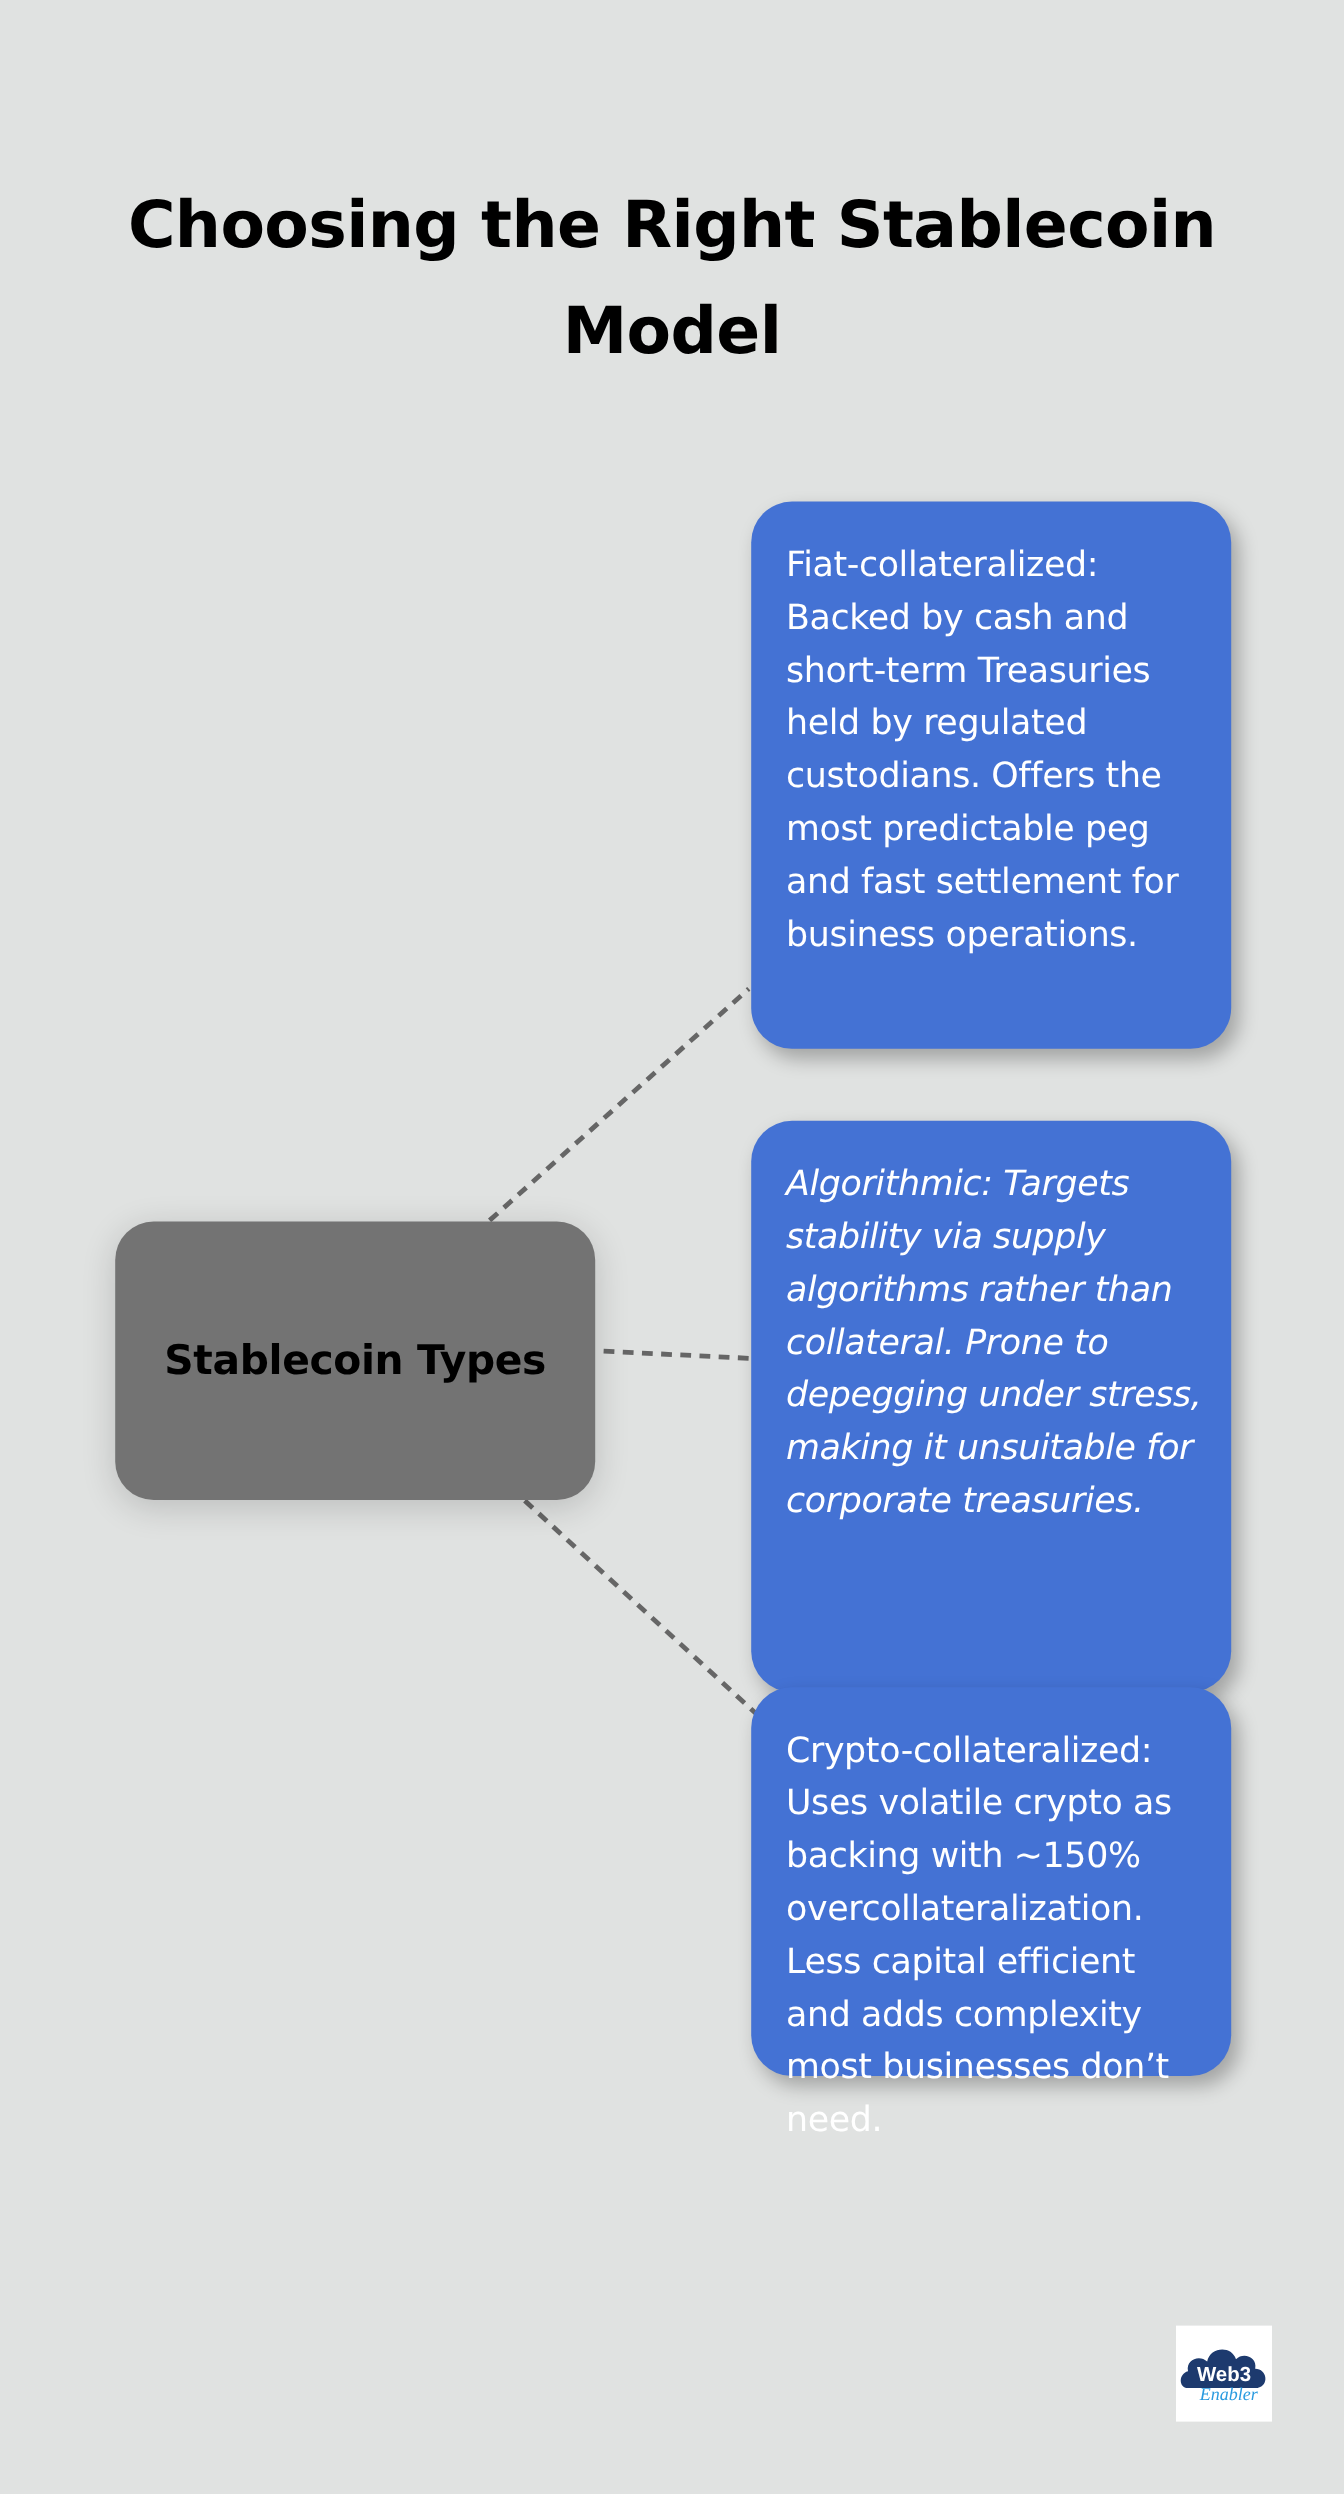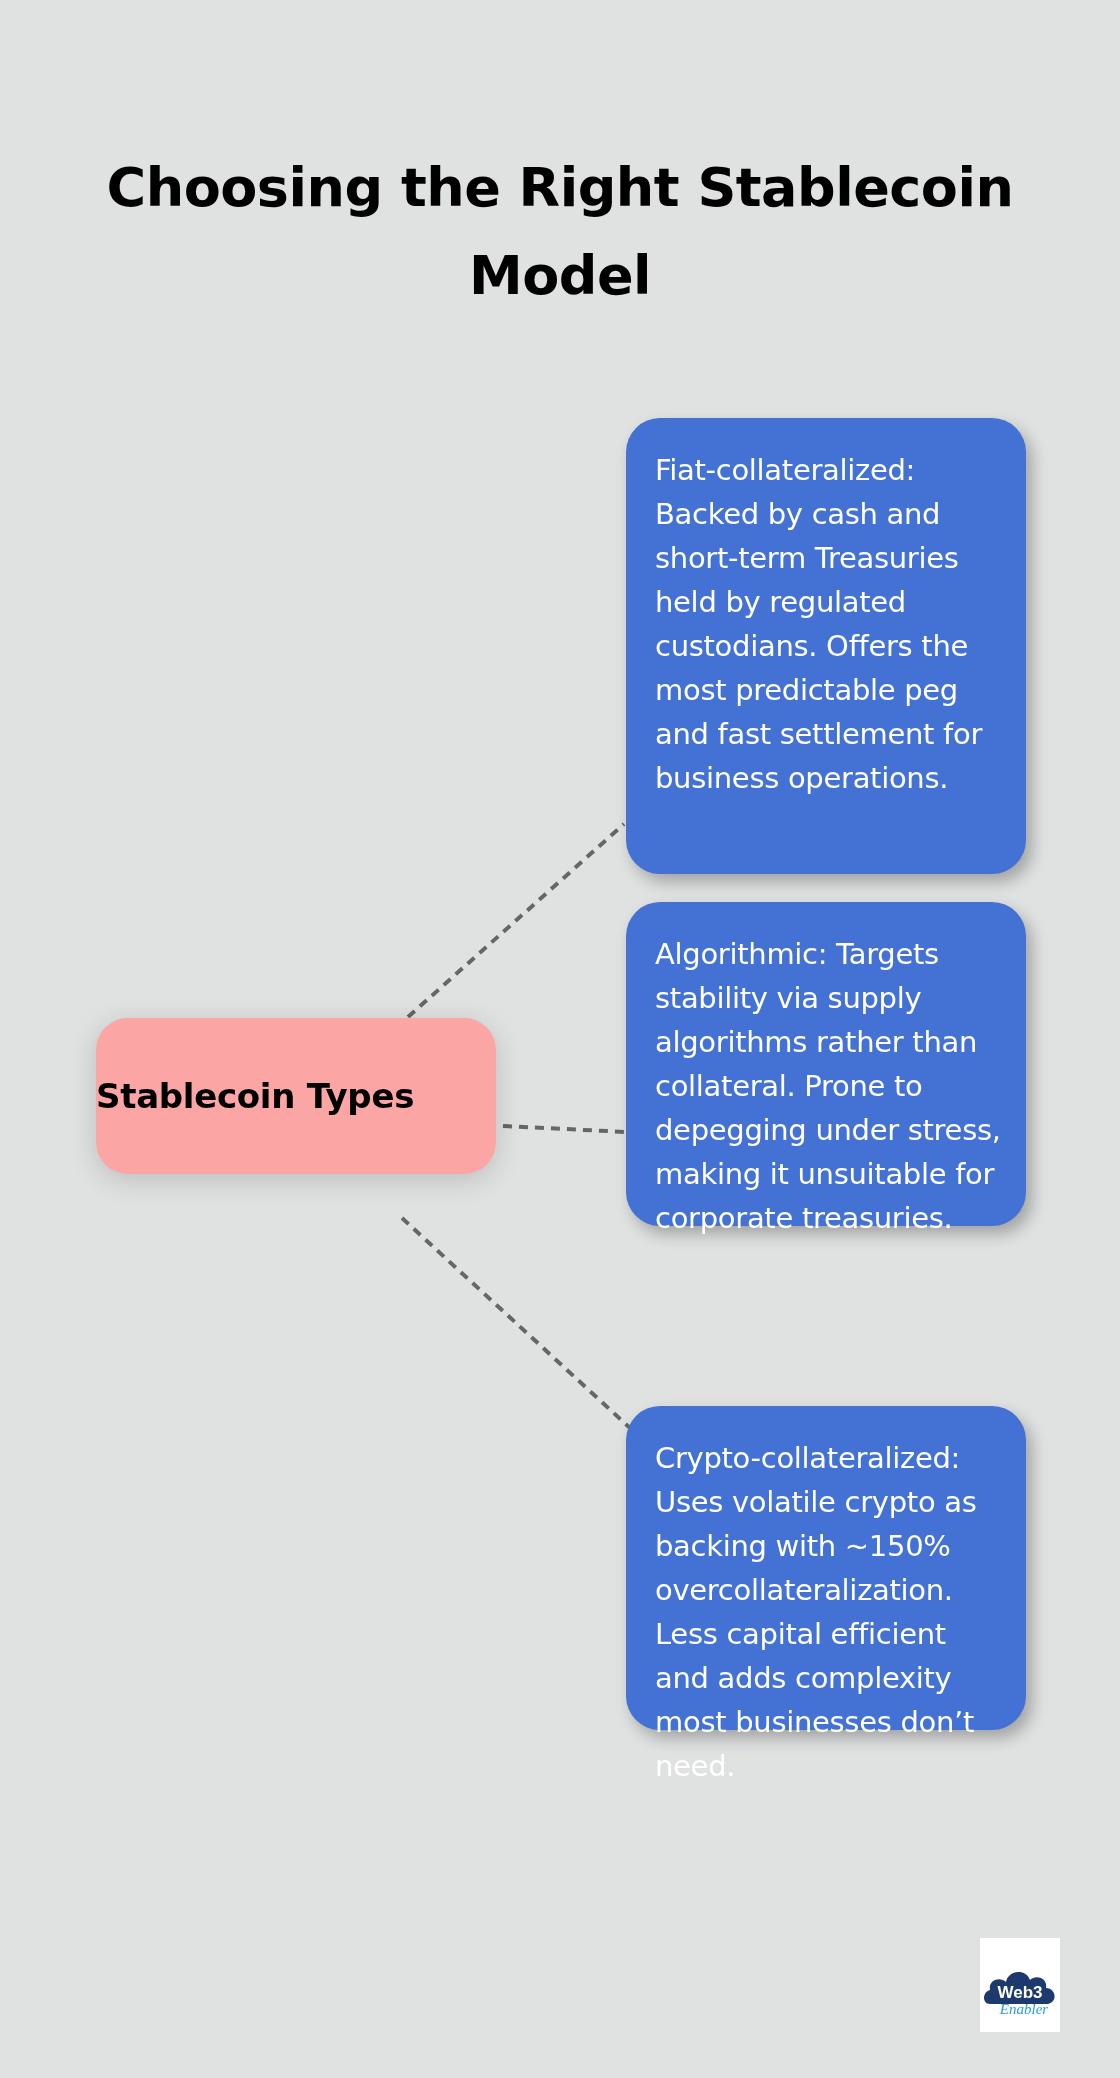--- a/index.html
+++ b/index.html
@@ -31,27 +31,27 @@
       left: 0;
       top: 0;
       width: 1120px;
       height: 2078px;
     }
     .center-node {
       position: absolute;
       left: 96px;
       top: 1018px;
       width: 400px;
-      height: 156px;
-      background: #fca5a5;
+      height: 232px;
+      background: #737373;
       border-radius: 32px;
       box-shadow: 0 6px 28px rgba(0,0,0,0.16);
       display: flex;
       align-items: center;
-      justify-content: flex-start;
+      justify-content: center;
     }
     .center-label {
       font-size: 34px;
       font-weight: bold;
       color: #000000;
       letter-spacing: -0.3px;
     }
     .card {
       position: absolute;
       left: 626px;
@@ -60,31 +60,31 @@
       border-radius: 34px;
       box-shadow: 6px 8px 16px rgba(0,0,0,0.28);
       box-sizing: border-box;
       padding: 30px 24px 43px 29px;
       color: #ffffff;
       font-size: 29px;
       line-height: 44px;
       letter-spacing: -0.3px;
     }
     .card-1 { top: 418px; height: 456px; }
-    .card-2 { top: 902px; height: 324px; }
+    .card-2 { top: 934px; height: 476px; font-style: italic; }
     .card-3 { top: 1406px; height: 324px; }
     .logo {
       position: absolute;
       left: 980px;
       top: 1938px;
       width: 80px;
-      height: 94px;
+      height: 80px;
       background: #ffffff;
       display: flex;
-      align-items: flex-end;
+      align-items: center;
       justify-content: center;
     }
   </style>
 </head>
 <body>
 
 <h1 class="title">Choosing the Right Stablecoin Model</h1>
 
 <svg class="connectors" viewBox="0 0 1120 2078" xmlns="http://www.w3.org/2000/svg">
   <g stroke="#666666" stroke-width="4" stroke-dasharray="9 7" fill="none">

